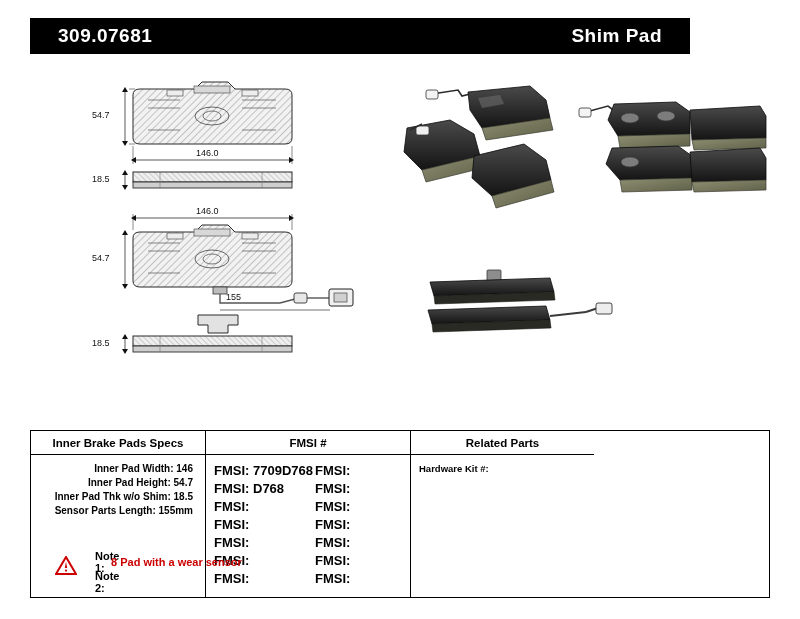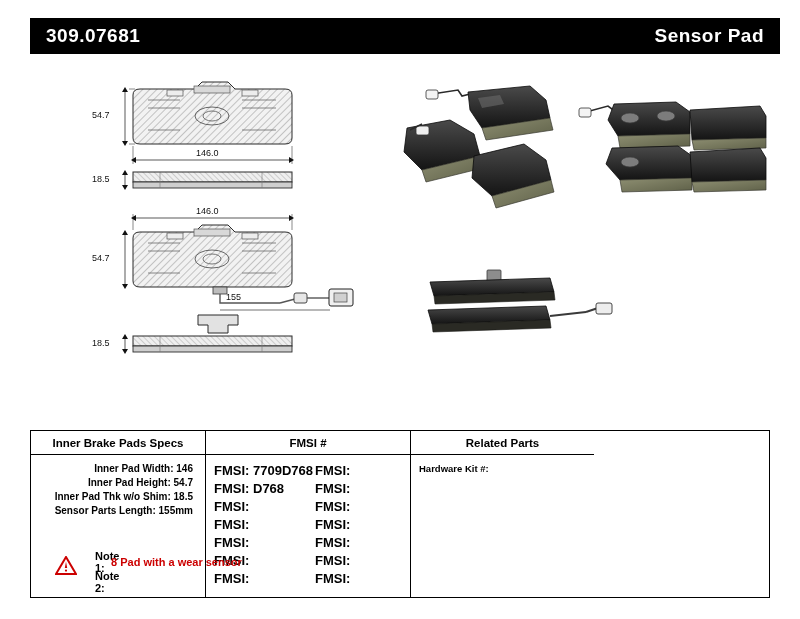--- a/index.html
+++ b/index.html
@@ -15,27 +15,27 @@
     height: 619px;
     background: #ffffff;
     overflow: hidden;
   }
 
   
   .header {
     position: absolute;
     left: 30px;
     top: 18px;
-    width: 750px;
+    width: 660px;
     height: 36px;
     background: #000000;
     display: flex;
     align-items: center;
     justify-content: space-between;
-    padding: 0 16px;
+    padding: 0 28px;
   }
   .header .part-number {
     color: #ffffff;
     font-size: 19px;
     font-weight: bold;
     letter-spacing: 0.5px;
   }
   .header .doc-title {
     color: #ffffff;
     font-size: 19px;
@@ -152,21 +152,21 @@
     height: 19px;
   }
 </style>
 </head>
 <body>
 
 <div id="page">
 
   <div class="header">
     <div class="part-number">309.07681</div>
-    <div class="doc-title">Sensor Pad</div>
+    <div class="doc-title">Shim Pad</div>
   </div>
 
   <div class="drawing-area">
 
     <svg width="740" height="345" viewBox="0 0 740 345">
       <defs>
         <pattern id="hatch" width="5" height="5" patternUnits="userSpaceOnUse" patternTransform="rotate(45)">
           <rect width="5" height="5" fill="#f2f2f2"></rect>
           <line x1="0" y1="0" x2="0" y2="5" stroke="#7a7a7a" stroke-width="0.8"></line>
         </pattern>

